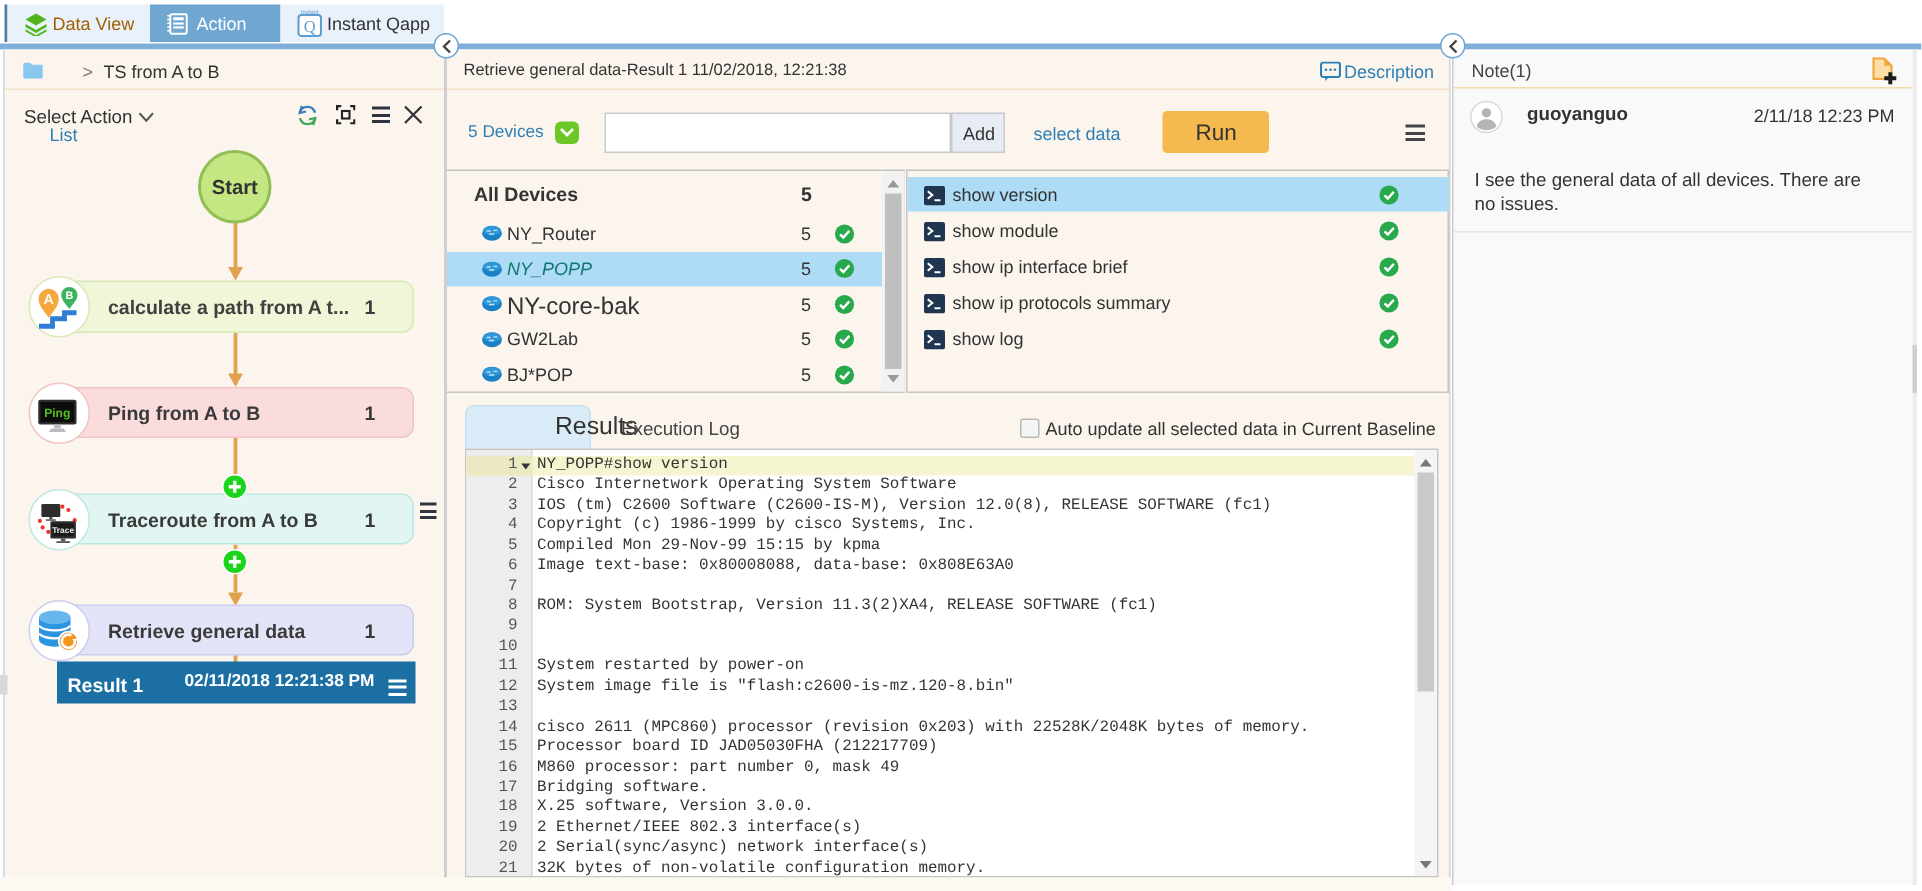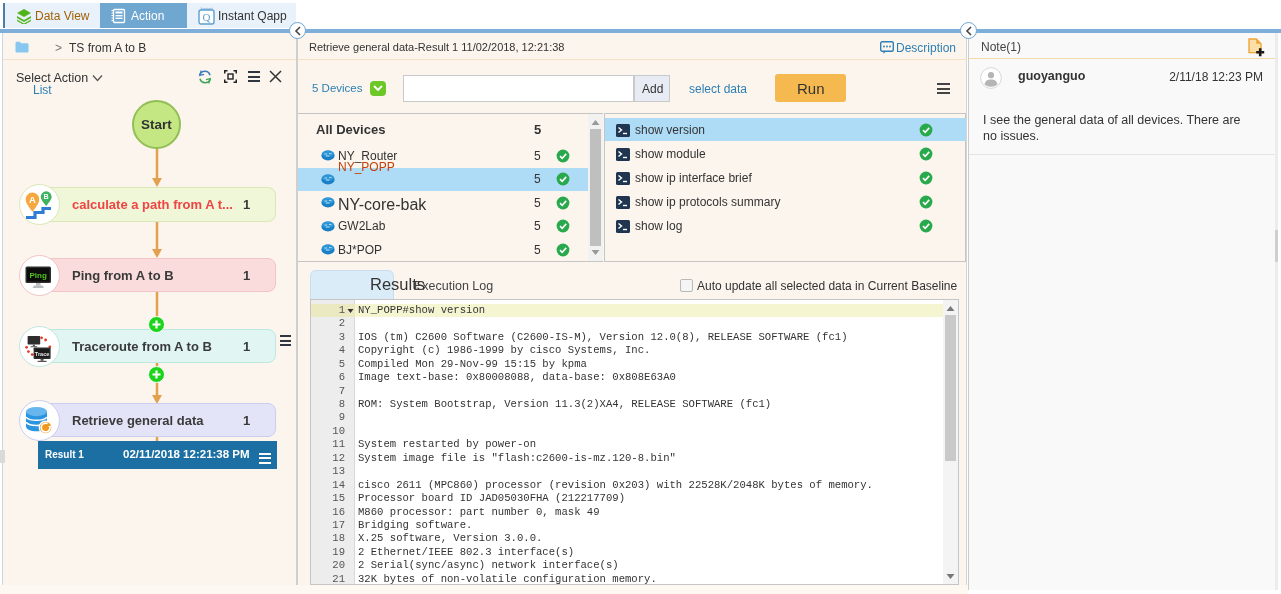--- a/index.html
+++ b/index.html
@@ -95,21 +95,21 @@
 
   <div class="abs" style="left:37px; top:187px; width:239px; height:35px; background:#eff7d8; border:1px solid #d9e8b4; border-radius:8px;"></div>
   <div class="abs" style="left:19px; top:184px; width:41px; height:41px; border-radius:50%; background:#fff; border:1px solid #d9e8b4;"></div>
   <svg class="abs" style="left:24px; top:188px;" width="32" height="32" viewBox="0 0 32 32">
     <path d="M2 29.5 H11 V24.5 H19 V20.5 H27" fill="none" stroke="#2e7cd6" stroke-width="3.2"></path>
     <path d="M8.5 23.8 C4 17.8 1.7 14.9 1.7 11.3 A6.75 6.75 0 1 1 15.2 11.3 C15.2 14.9 13 17.8 8.5 23.8 Z" fill="#f6a83e"></path>
     <text x="8.5" y="14.5" font-size="9.5" font-weight="bold" fill="#fff" text-anchor="middle" font-family="Liberation Sans">A</text>
     <path d="M22.2 18 C18.8 13.6 16.8 11.4 16.8 8.7 A5.4 5.4 0 1 1 27.6 8.7 C27.6 11.4 25.6 13.6 22.2 18 Z" fill="#3cb35f"></path>
     <text x="22.2" y="11.2" font-size="7.2" font-weight="bold" fill="#fff" text-anchor="middle" font-family="Liberation Sans">B</text>
   </svg>
-  <div class="abs txt" style="left:72px; top:197px; font-size:13px; font-weight:bold; color:#ef4444;">calculate a path from A t...</div>
+  <div class="abs txt" style="left:72px; top:197px; font-size:13px; font-weight:bold; color:#404040;">calculate a path from A t...</div>
   <div class="abs txt" style="left:243px; top:197px; font-size:13px; font-weight:bold; color:#3a3a3a;">1</div>
 
   <div class="abs" style="left:37px; top:258px; width:239px; height:34px; background:#fadcdc; border:1px solid #f2c4c4; border-radius:8px;"></div>
   <div class="abs" style="left:19px; top:255px; width:41px; height:41px; border-radius:50%; background:#fff; border:1px solid #f2c4c4;"></div>
   <svg class="abs" style="left:25px; top:266px;" width="28" height="23" viewBox="0 0 28 23">
     <rect x="0.5" y="0.5" width="25.5" height="16.5" rx="1.5" fill="#2d2d2d"></rect>
     <rect x="2" y="2" width="22.5" height="13.5" fill="#0c0c0c"></rect>
     <text x="13.2" y="12.3" font-size="8" font-weight="bold" fill="#52c41a" text-anchor="middle" font-family="Liberation Sans">Ping</text>
     <rect x="11" y="17" width="4.5" height="2.6" fill="#b9bcc0"></rect>
     <path d="M9 19.6 L17.5 19.6 L19 22 L7.5 22 Z" fill="#b9bcc0"></path>
@@ -158,21 +158,21 @@
   <svg class="abs" style="left:148px; top:316px;" width="17" height="17" viewBox="0 0 17 17">
     <circle cx="8.5" cy="8.5" r="8" fill="#1bd41b" stroke="#fff" stroke-width="1"></circle>
     <path d="M8.5 4.5 V12.5 M4.5 8.5 H12.5" stroke="#fff" stroke-width="2.2"></path>
   </svg>
   <svg class="abs" style="left:148px; top:366px;" width="17" height="17" viewBox="0 0 17 17">
     <circle cx="8.5" cy="8.5" r="8" fill="#1bd41b" stroke="#fff" stroke-width="1"></circle>
     <path d="M8.5 4.5 V12.5 M4.5 8.5 H12.5" stroke="#fff" stroke-width="2.2"></path>
   </svg>
 
   <div class="abs" style="left:38px; top:441px; width:239px; height:28px; background:#1c6fa3;"></div>
-  <div class="abs txt" style="left:45px; top:449px; font-size:10px; font-weight:bold; color:#fff;">Result 1</div>
+  <div class="abs txt" style="left:45px; top:449px; font-size:13px; font-weight:bold; color:#fff;">Result 1</div>
   <div class="abs txt" style="left:123px; top:448px; font-size:11.5px; font-weight:bold; color:#fff;">02/11/2018 12:21:38 PM</div>
   <div class="abs" style="left:259px; top:452.5px; width:12px; height:2.3px; background:#fff;"></div>
   <div class="abs" style="left:259px; top:457px; width:12px; height:2.3px; background:#fff;"></div>
   <div class="abs" style="left:259px; top:461.5px; width:12px; height:2.3px; background:#fff;"></div>
 
   <div class="abs" style="left:0; top:450px; width:5px; height:13px; background:#d9d9d9;"></div>
 
   <div class="abs" style="left:296px; top:33px; width:671px; height:552px; background:#fbf5ed; border-left:2px solid #cfcfcf; border-right:1px solid #d5d5d5;"></div>
   <div class="abs txt" style="left:309px; top:41px; font-size:11px; color:#333;">Retrieve general data-Result 1 11/02/2018, 12:21:38</div>
 
@@ -281,21 +281,21 @@
     <div class="abs txt" style="left:534px; top:148.5px; font-size:12px; color:#333;">5</div>
     <svg class="abs" style="left:556px;top:148.5px" width="14" height="14" viewBox="0 0 14 14">
   <circle cx="7" cy="7" r="6.4" fill="#28a94c"></circle>
   <path d="M4 7.2 L6.2 9.3 L10.2 4.9" fill="none" stroke="#fff" stroke-width="1.6"></path>
 </svg>
     <svg class="abs" style="left:321px;top:173.5px" width="14" height="11" viewBox="0 0 14 11">
   <ellipse cx="7" cy="5.5" rx="6.6" ry="5" fill="#1a7fc4"></ellipse>
   <ellipse cx="7" cy="3.8" rx="6" ry="3.2" fill="#2e97d8"></ellipse>
   <path d="M3.5 4 h2.6 M8 3.6 h2.6 M5 6 h3.4" stroke="#bfe2f7" stroke-width="0.9"></path>
 </svg>
-    <div class="abs txt" style="left:338px; top:160px; font-size:12px; color:#c2410c;">NY_POPP</div>
+    <div class="abs txt" style="left:338px; top:172px; font-size:12px; color:#0f766e;font-style:italic;">NY_POPP</div>
     <div class="abs txt" style="left:534px; top:172px; font-size:12px; color:#333;">5</div>
     <svg class="abs" style="left:556px;top:172px" width="14" height="14" viewBox="0 0 14 14">
   <circle cx="7" cy="7" r="6.4" fill="#28a94c"></circle>
   <path d="M4 7.2 L6.2 9.3 L10.2 4.9" fill="none" stroke="#fff" stroke-width="1.6"></path>
 </svg>
     <svg class="abs" style="left:321px;top:197px" width="14" height="11" viewBox="0 0 14 11">
   <ellipse cx="7" cy="5.5" rx="6.6" ry="5" fill="#1a7fc4"></ellipse>
   <ellipse cx="7" cy="3.8" rx="6" ry="3.2" fill="#2e97d8"></ellipse>
   <path d="M3.5 4 h2.6 M8 3.6 h2.6 M5 6 h3.4" stroke="#bfe2f7" stroke-width="0.9"></path>
 </svg>
@@ -374,20 +374,21 @@
 </svg>
     <div class="abs txt" style="left:635px; top:219px; font-size:12px; color:#333;">show log</div>
     <svg class="abs" style="left:919px;top:219px" width="14" height="14" viewBox="0 0 14 14">
   <circle cx="7" cy="7" r="6.4" fill="#28a94c"></circle>
   <path d="M4 7.2 L6.2 9.3 L10.2 4.9" fill="none" stroke="#fff" stroke-width="1.6"></path>
 </svg>
     <div class="abs" style="left: 311px; top: 300px; width: 632px; height: 284px; overflow: hidden;">
       <div class="abs txt" style="left: 0px; top: 3.8px; width: 34px; text-align: right; font-family: &quot;Liberation Mono&quot;, monospace; font-size: 10.6px; line-height: 13.45px; color: rgb(85, 85, 85);">1</div>
       <div class="abs txt" style="left: 47px; top: 3.8px; font-family: &quot;Liberation Mono&quot;, monospace; font-size: 10.6px; line-height: 13.45px; color: rgb(51, 51, 51);">NY_POPP#show version</div>
       <div class="abs txt" style="left: 0px; top: 17.25px; width: 34px; text-align: right; font-family: &quot;Liberation Mono&quot;, monospace; font-size: 10.6px; line-height: 13.45px; color: rgb(85, 85, 85);">2</div>
+      <div class="abs txt" style="left: 47px; top: 17.25px; font-family: &quot;Liberation Mono&quot;, monospace; font-size: 10.6px; line-height: 13.45px; color: rgb(51, 51, 51);">Cisco Internetwork Operating System Software</div>
       <div class="abs txt" style="left: 0px; top: 30.7px; width: 34px; text-align: right; font-family: &quot;Liberation Mono&quot;, monospace; font-size: 10.6px; line-height: 13.45px; color: rgb(85, 85, 85);">3</div>
       <div class="abs txt" style="left: 47px; top: 30.7px; font-family: &quot;Liberation Mono&quot;, monospace; font-size: 10.6px; line-height: 13.45px; color: rgb(51, 51, 51);">IOS (tm) C2600 Software (C2600-IS-M), Version 12.0(8), RELEASE SOFTWARE (fc1)</div>
       <div class="abs txt" style="left: 0px; top: 44.15px; width: 34px; text-align: right; font-family: &quot;Liberation Mono&quot;, monospace; font-size: 10.6px; line-height: 13.45px; color: rgb(85, 85, 85);">4</div>
       <div class="abs txt" style="left: 47px; top: 44.15px; font-family: &quot;Liberation Mono&quot;, monospace; font-size: 10.6px; line-height: 13.45px; color: rgb(51, 51, 51);">Copyright (c) 1986-1999 by cisco Systems, Inc.</div>
       <div class="abs txt" style="left: 0px; top: 57.6px; width: 34px; text-align: right; font-family: &quot;Liberation Mono&quot;, monospace; font-size: 10.6px; line-height: 13.45px; color: rgb(85, 85, 85);">5</div>
       <div class="abs txt" style="left: 47px; top: 57.6px; font-family: &quot;Liberation Mono&quot;, monospace; font-size: 10.6px; line-height: 13.45px; color: rgb(51, 51, 51);">Compiled Mon 29-Nov-99 15:15 by kpma</div>
       <div class="abs txt" style="left: 0px; top: 71.05px; width: 34px; text-align: right; font-family: &quot;Liberation Mono&quot;, monospace; font-size: 10.6px; line-height: 13.45px; color: rgb(85, 85, 85);">6</div>
       <div class="abs txt" style="left: 47px; top: 71.05px; font-family: &quot;Liberation Mono&quot;, monospace; font-size: 10.6px; line-height: 13.45px; color: rgb(51, 51, 51);">Image text-base: 0x80008088, data-base: 0x808E63A0</div>
       <div class="abs txt" style="left: 0px; top: 84.5px; width: 34px; text-align: right; font-family: &quot;Liberation Mono&quot;, monospace; font-size: 10.6px; line-height: 13.45px; color: rgb(85, 85, 85);">7</div>
       <div class="abs txt" style="left: 47px; top: 84.5px; font-family: &quot;Liberation Mono&quot;, monospace; font-size: 10.6px; line-height: 13.45px; color: rgb(51, 51, 51);"></div>

